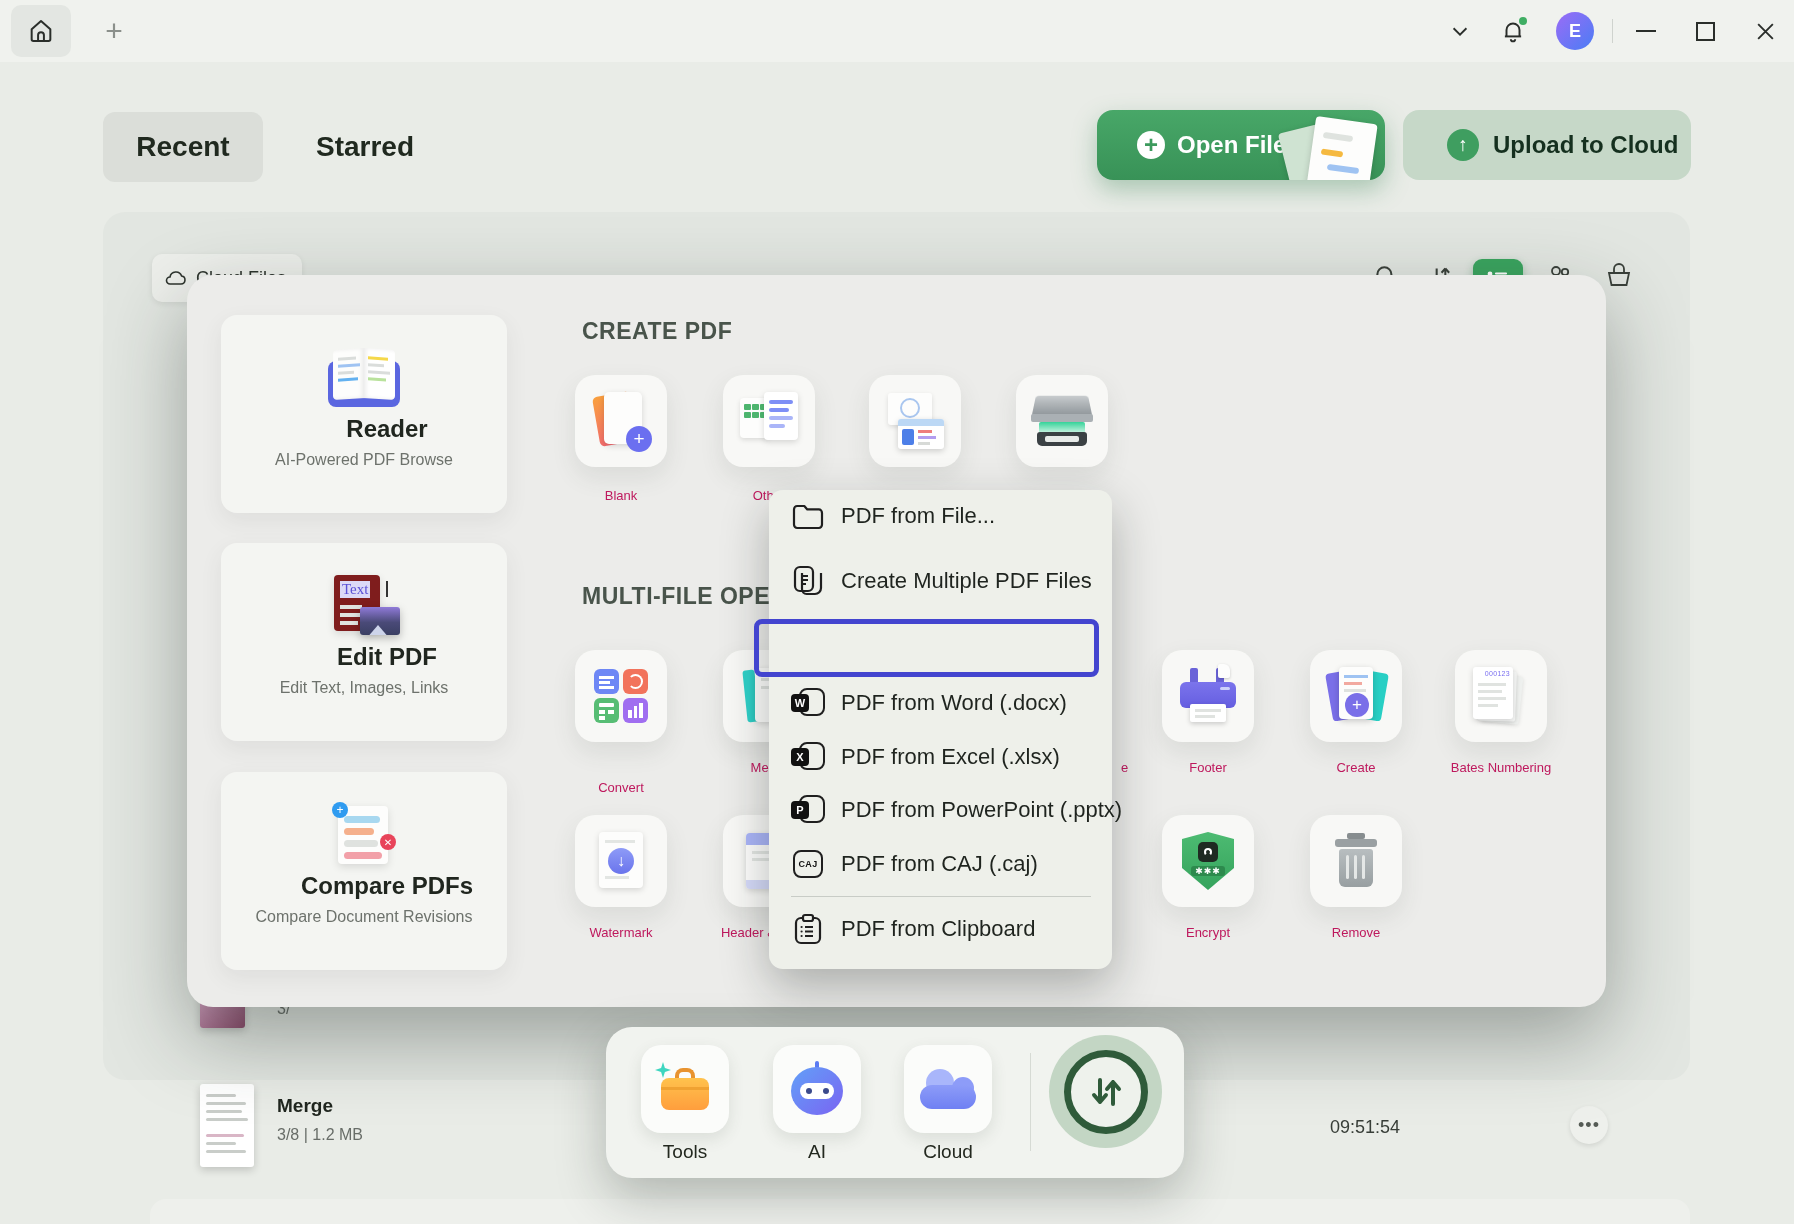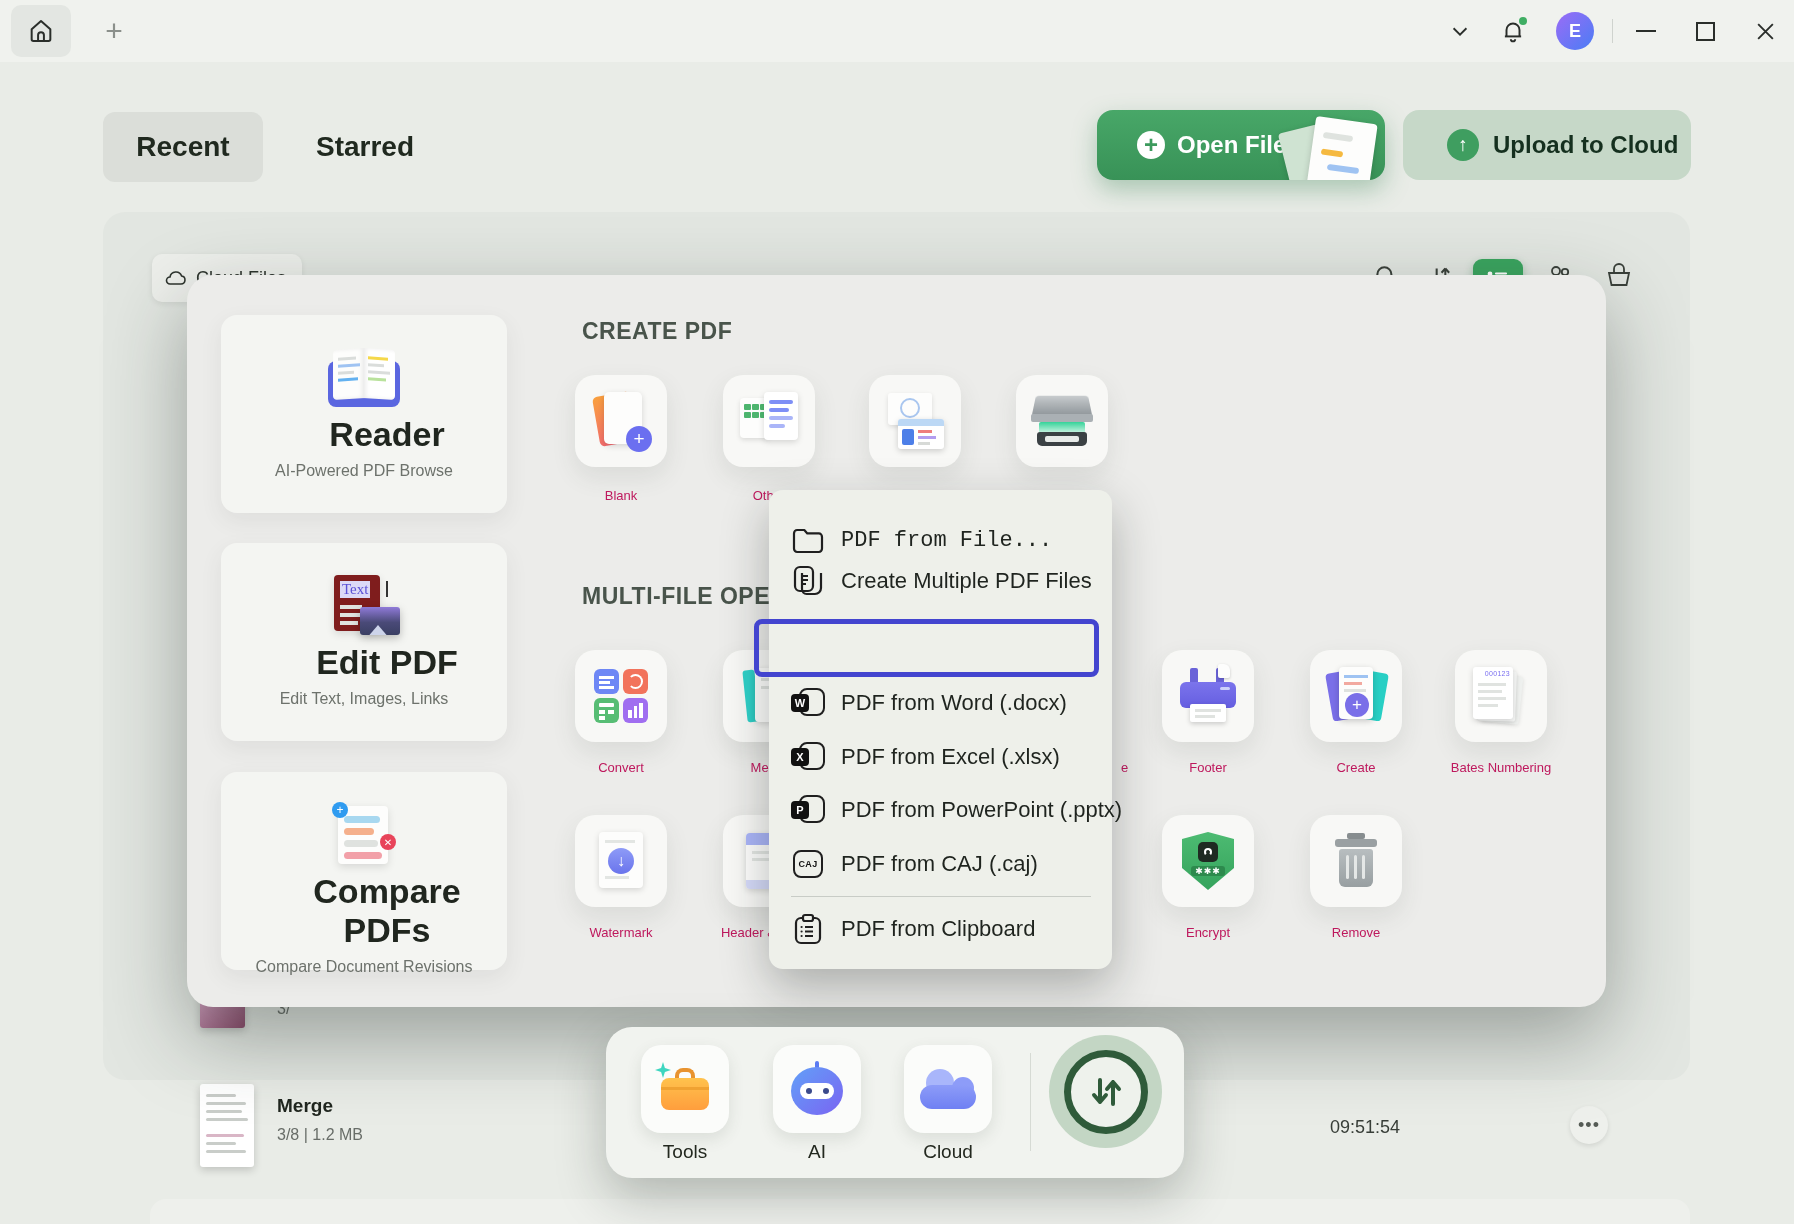--- a/index.html
+++ b/index.html
@@ -36,21 +36,21 @@
   .green-badge { position:absolute; left:1370px; top:47px; width:50px; height:37px; background:#3aa45f; border-radius:9px; display:flex; align-items:center; justify-content:center; box-shadow:0 4px 10px rgba(50,130,80,.4); }
 
   .file-thumb { position:absolute; background:#fff; border-radius:3px; box-shadow:0 3px 8px rgba(0,0,0,.18); overflow:hidden; }
   .tline { position:absolute; left:6px; height:3px; background:#c9cdc9; border-radius:2px; }
   .more-btn { position:absolute; left:1570px; top:1106px; width:38px; height:38px; border-radius:50%; background:#eef0ec; display:flex; align-items:center; justify-content:center; color:#555b55; font-size:18px; letter-spacing:1px; box-shadow:0 2px 5px rgba(0,0,0,.1); }
   .bottom-strip { position:absolute; left:150px; top:1199px; width:1540px; height:40px; background:#eef0ec; border-radius:16px 16px 0 0; }
 
   
   .overlay { position:absolute; left:187px; top:275px; width:1419px; height:732px; background:#ececea; border-radius:26px; box-shadow:0 30px 80px rgba(35,45,40,.38); z-index:10; }
   .ov-card { position:absolute; left:34px; width:286px; height:198px; background:#f4f5f2; border-radius:16px; box-shadow:0 8px 22px rgba(60,70,60,.08); text-align:center; }
-  .ov-card .c-title { font-size:34px; font-weight:bold; color:#20261f; margin-top:8px;margin-left:46px; }
+  .ov-card .c-title { font-size:24px; font-weight:bold; color:#20261f; margin-top:8px;margin-left:46px; }
   .ov-card .c-sub { font-size:16px; color:#6d726c; margin-top:8px; }
   .c-icon { height:92px; display:flex; align-items:flex-end; justify-content:center; }
   .sec-head { position:absolute; font-size:23px; font-weight:bold; color:#49544b; letter-spacing:.5px; white-space:nowrap; }
   .tile { position:absolute; width:92px; height:92px; background:#f8f8f6; border-radius:20px; box-shadow:0 10px 24px rgba(55,65,55,.10); display:flex; align-items:center; justify-content:center; }
   .tile-label { position:absolute; font-size:13px; color:#be185d; white-space:nowrap; transform:translateX(-50%); }
 
   
   .menu { position:absolute; left:769px; top:490px; width:343px; height:479px; background:#eef0ea; border-radius:14px; box-shadow:0 18px 48px rgba(20,28,22,.30); z-index:20; }
   .menu-item { position:absolute; left:22px; width:300px; height:46px; display:flex; align-items:center; gap:16px; font-size:22px; color:#1f241f; white-space:nowrap; }
   .mi-ico { width:34px; height:34px; display:flex; align-items:center; justify-content:center; position:relative; flex:0 0 34px; }
@@ -377,21 +377,21 @@
       <span style="position:absolute;left:0;top:0;width:40px;height:52px;background:#fff;border-radius:3px;box-shadow:0 2px 6px rgba(0,0,0,.16);">
         <i style="position:absolute;right:3px;top:3px;font-size:7px;font-style:normal;color:#7a6ff0;letter-spacing:.3px;">000123</i>
         <i style="position:absolute;left:5px;top:16px;width:28px;height:3px;background:#e0e3e0;"></i>
         <i style="position:absolute;left:5px;top:23px;width:24px;height:3px;background:#e0e3e0;"></i>
         <i style="position:absolute;left:5px;top:30px;width:28px;height:3px;background:#e0e3e0;"></i>
         <i style="position:absolute;left:5px;top:37px;width:20px;height:3px;background:#e0e3e0;"></i>
       </span>
     </div>
   </div>
 
-  <div class="tile-label" style="left:434px; top:485px;text-align:center;">Convert</div>
+  <div class="tile-label" style="left:434px; top:505px;text-align:center;">Convert</div>
   <div class="tile-label" style="left:582px; top:485px;">Merge</div>
   <div class="tile-label" style="left:934px; top:485px; transform:none;">e</div>
   <div class="tile-label" style="left:1021px; top:485px;">Footer</div>
   <div class="tile-label" style="left:1169px; top:485px;">Create</div>
   <div class="tile-label" style="left:1314px; top:485px;">Bates Numbering</div>
 
   <div class="tile" style="left:388px; top:540px;">
     <div style="position:relative; width:48px; height:58px;">
       <span style="position:absolute;left:2px;top:0;width:44px;height:56px;background:#fdfdfc;border-radius:4px;box-shadow:0 2px 6px rgba(0,0,0,.15);">
           <i style="position:absolute;left:6px;top:8px;width:30px;height:3px;background:#e3e6e3;"></i>
@@ -432,21 +432,21 @@
   </div>
 
   <div class="tile-label" style="left:434px; top:650px;">Watermark</div>
   <div class="tile-label" style="left:582px; top:650px;">Header &amp; Footer</div>
   <div class="tile-label" style="left:1021px; top:650px;">Encrypt</div>
   <div class="tile-label" style="left:1169px; top:650px;">Remove</div>
 </div>
 
 <div class="menu">
 
-  <div class="menu-item" style="top:27px;font-family:Liberation Mono, monospace;">
+  <div class="menu-item" style="top:3px;">
     <span class="mi-ico">
       <svg width="32" height="28" viewBox="0 0 32 28" fill="none" stroke="#1f1f1f" stroke-width="2.2" stroke-linejoin="round">
           <path d="M2 7.5C2 5.6 3.4 4 5.2 4h7.1l3 3.4h11.5c1.8 0 3.2 1.6 3.2 3.5v11.6c0 1.9-1.4 3.5-3.2 3.5H5.2C3.4 26 2 24.4 2 22.5z"></path>
         </svg>
     </span>
     <span>PDF from File...</span>
   </div>
 
   <div class="menu-item" style="top:68px;">
     <span class="mi-ico">

